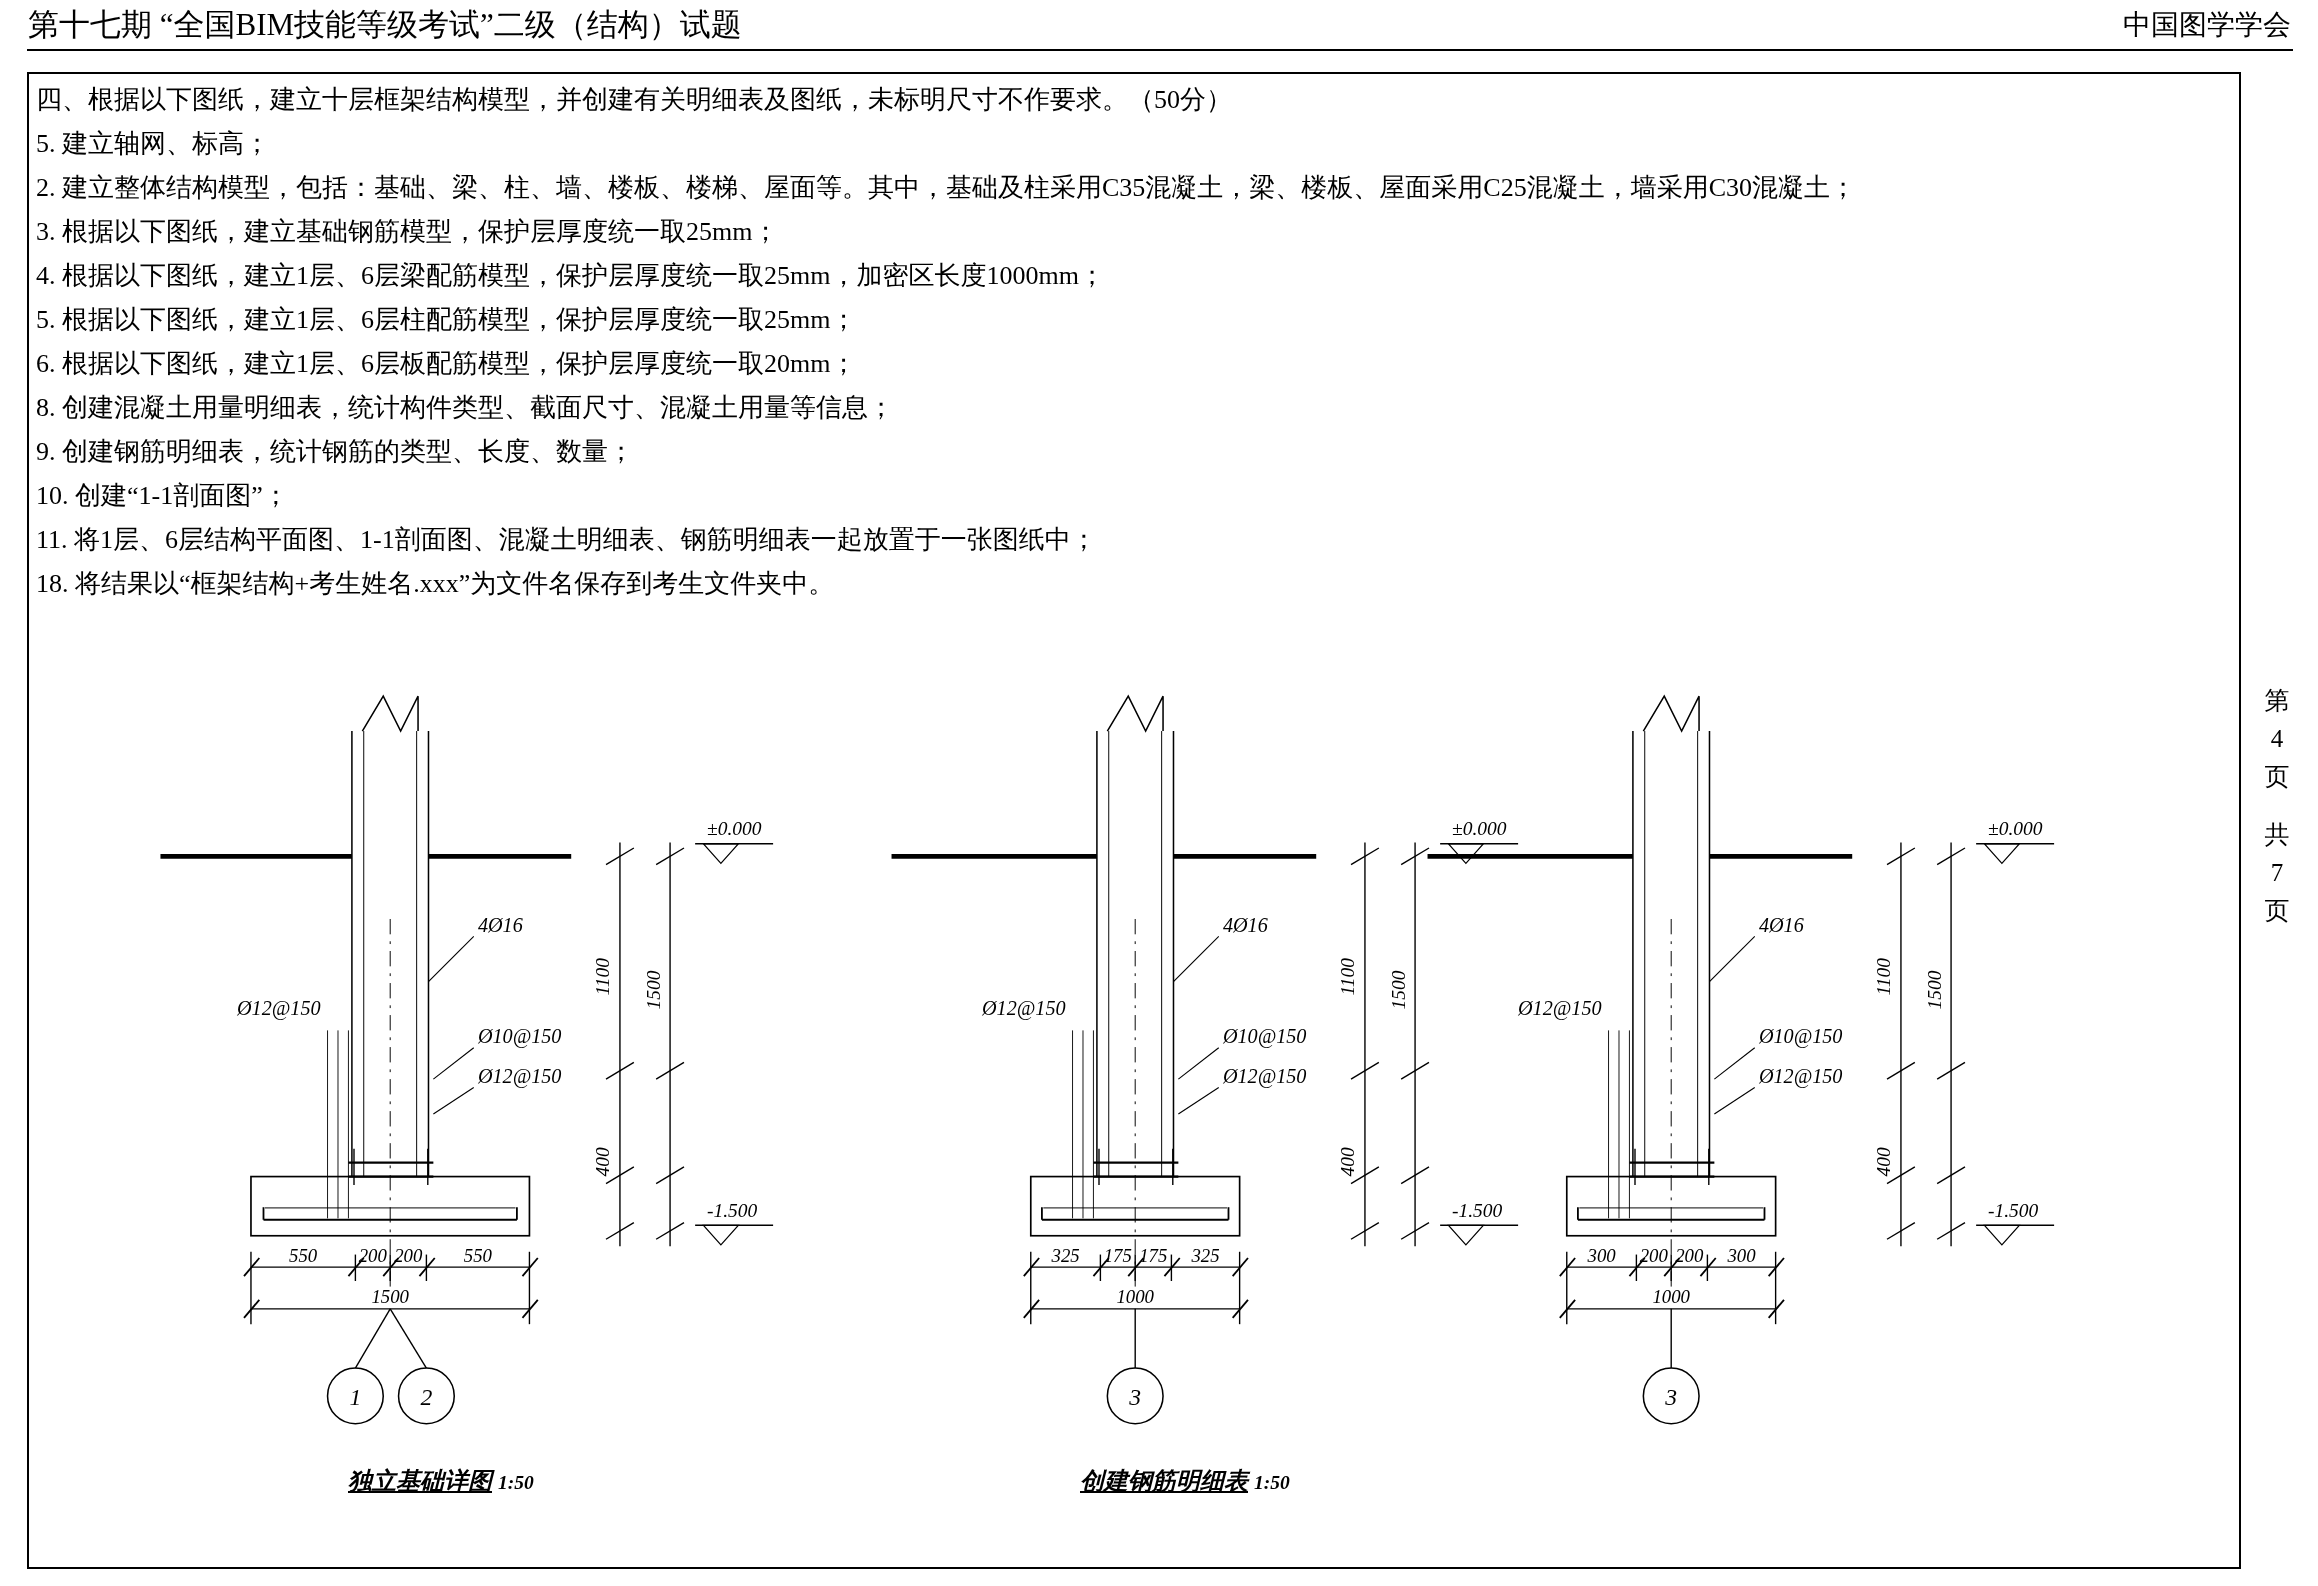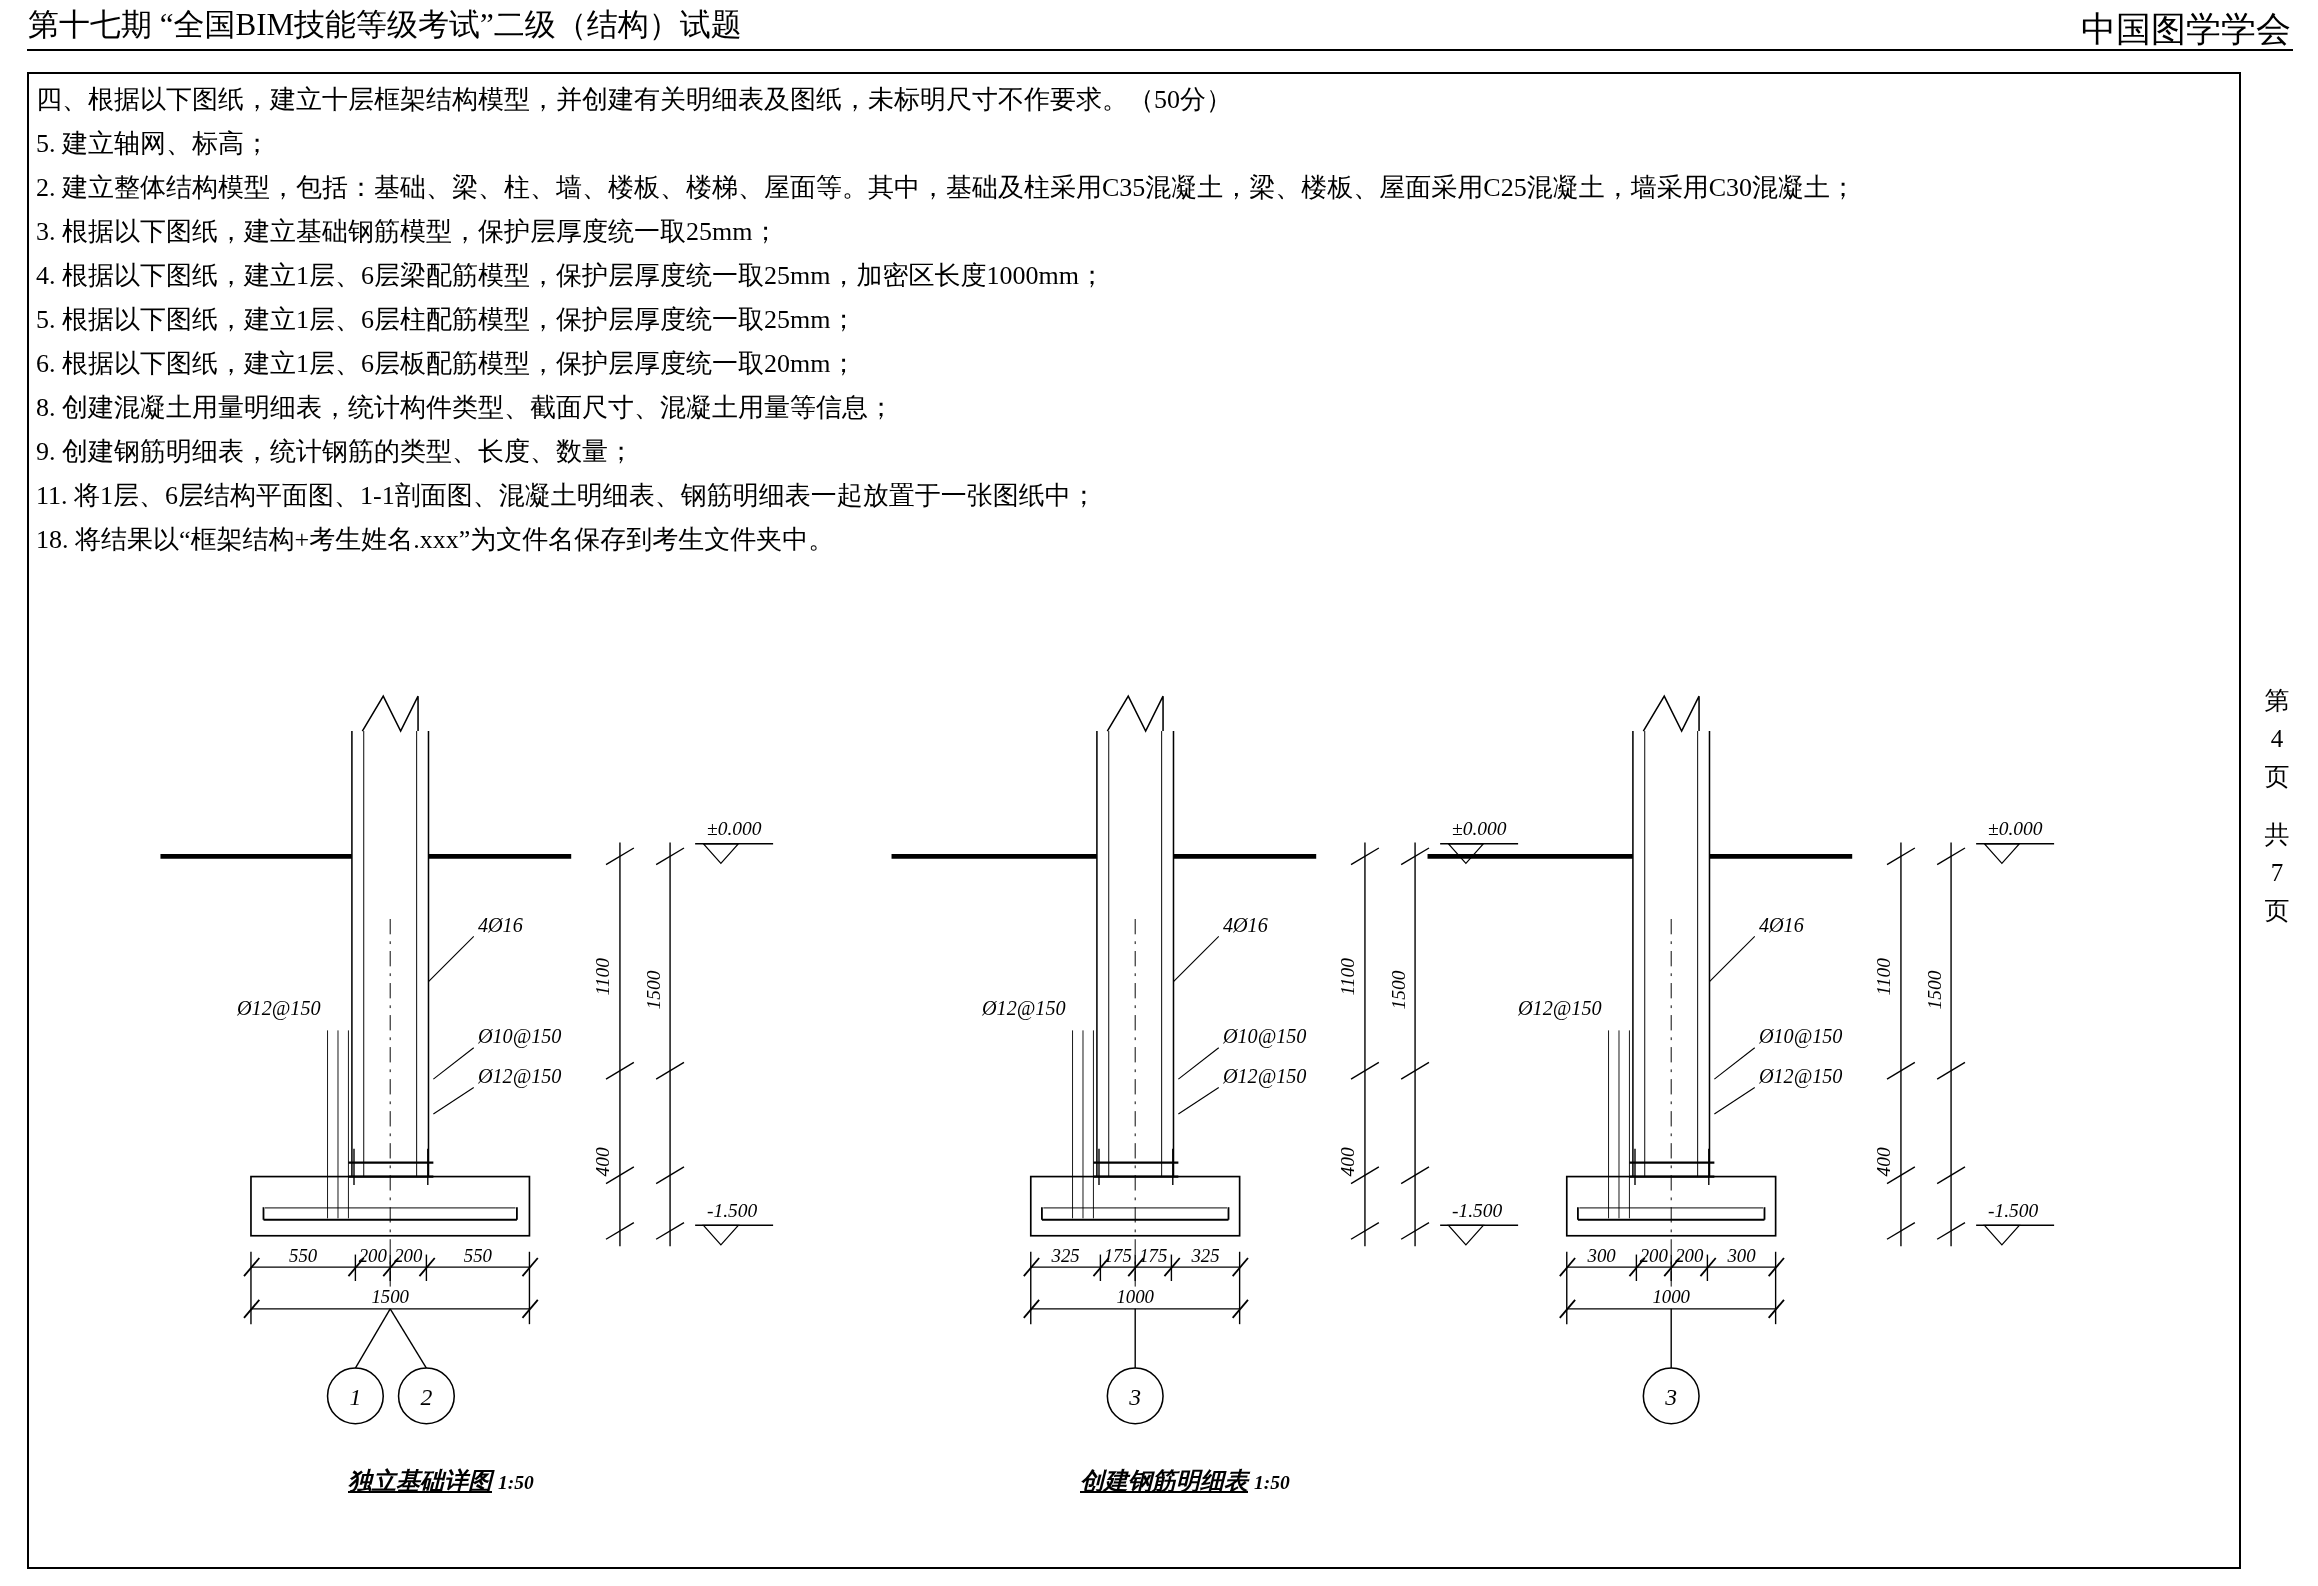--- a/index.html
+++ b/index.html
@@ -18,21 +18,21 @@
   .header{
     position:absolute;left:28px;top:4.2px;width:2263px;height:43px;
   }
   .header-title{
     position:absolute;left:0;top:0;
     font-size:31px;letter-spacing:0px;white-space:nowrap;
     font-family:"Liberation Serif", serif;
   }
   .header-org{
     position:absolute;right:0;top:1.4px;
-    font-size:35px;white-space:nowrap;
+    font-size:28px;white-space:nowrap;
   }
   .header-rule{
     position:absolute;left:26.5px;top:49px;width:2266px;height:2.1px;background:#000;
   }
   
   .frame{
     position:absolute;left:26.5px;top:72px;width:2214px;height:1497px;
     border:2.1px solid #000;box-sizing:border-box;
   }
   
@@ -81,20 +81,21 @@
   <div class="qtext">
     <p class="q-head">四、根据以下图纸，建立十层框架结构模型，并创建有关明细表及图纸，未标明尺寸不作要求。（50分）</p>
     <p>5. 建立轴网、标高；</p>
     <p>2. 建立整体结构模型，包括：基础、梁、柱、墙、楼板、楼梯、屋面等。其中，基础及柱采用C35混凝土，梁、楼板、屋面采用C25混凝土，墙采用C30混凝土；</p>
     <p>3. 根据以下图纸，建立基础钢筋模型，保护层厚度统一取25mm；</p>
     <p>4. 根据以下图纸，建立1层、6层梁配筋模型，保护层厚度统一取25mm，加密区长度1000mm；</p>
     <p>5. 根据以下图纸，建立1层、6层柱配筋模型，保护层厚度统一取25mm；</p>
     <p>6. 根据以下图纸，建立1层、6层板配筋模型，保护层厚度统一取20mm；</p>
     <p>8. 创建混凝土用量明细表，统计构件类型、截面尺寸、混凝土用量等信息；</p>
     <p>9. 创建钢筋明细表，统计钢筋的类型、长度、数量；</p>
+    <p>10. 创建“1-1剖面图”；</p>
     <p>11. 将1层、6层结构平面图、1-1剖面图、混凝土明细表、钢筋明细表一起放置于一张图纸中；</p>
     <p>18. 将结果以“框架结构+考生姓名.xxx”为文件名保存到考生文件夹中。</p>
   </div>
 
   <div class="pagecol">
     <div>第</div>
     <div>4</div>
     <div>页</div>
     <div class="gap"></div>
     <div>共</div>

